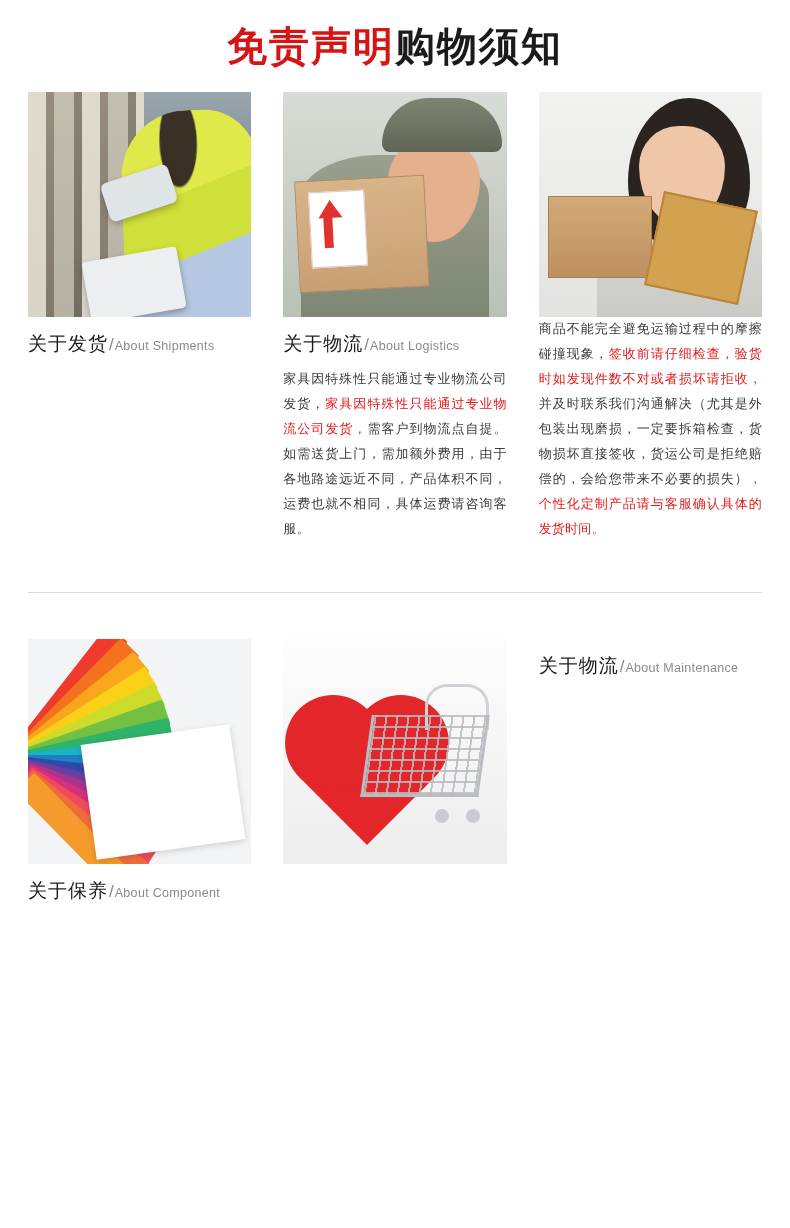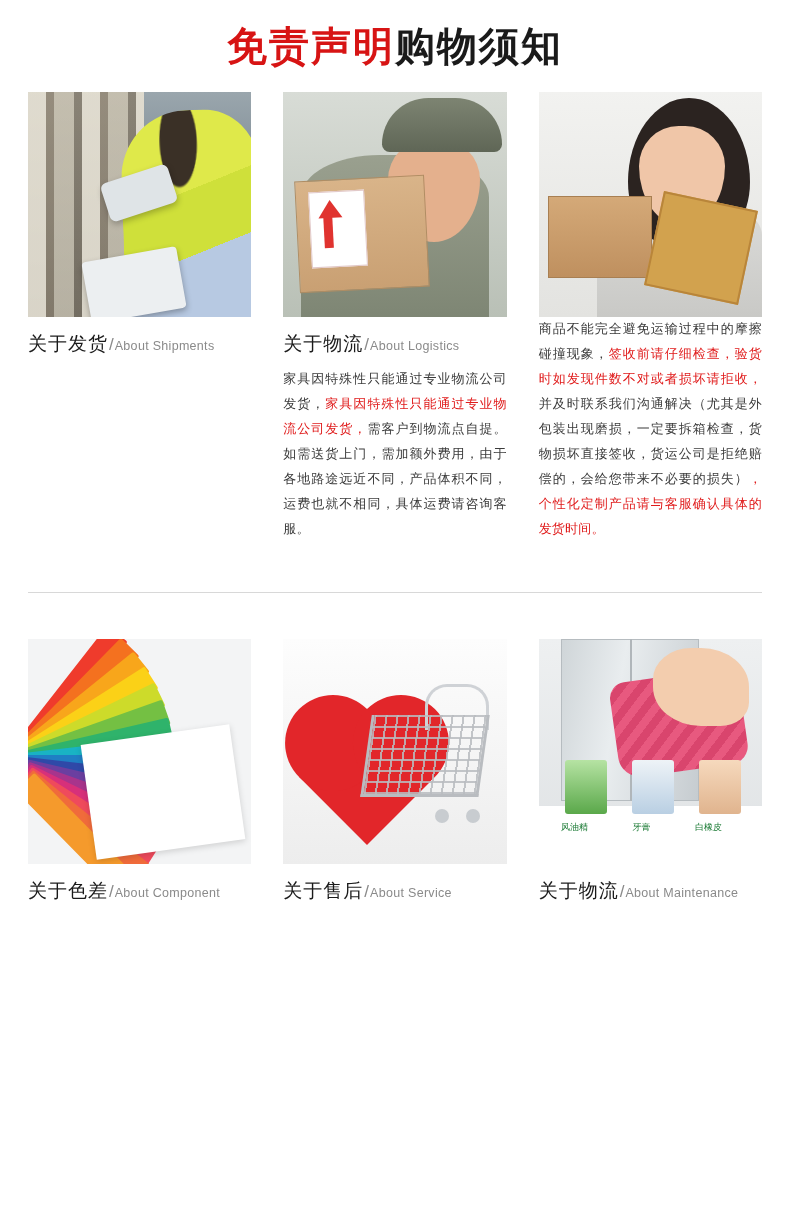--- a/index.html
+++ b/index.html
@@ -304,50 +304,34 @@
             <div class="sw" style="background: rgb(107, 63, 160); left: 6px; top: 116px; transform: rotate(13deg);"></div>
             <div class="sw" style="background: rgb(168, 52, 140); left: 6px; top: 118px; transform: rotate(19.5deg);"></div>
             <div class="sw" style="background: rgb(215, 48, 122); left: 6px; top: 120px; transform: rotate(26deg);"></div>
             <div class="sw" style="background: rgb(239, 74, 92); left: 6px; top: 122px; transform: rotate(32.5deg);"></div>
             <div class="sw" style="background: rgb(240, 107, 59); left: 6px; top: 124px; transform: rotate(39deg);"></div>
             <div class="sw" style="background: rgb(245, 154, 44); left: 6px; top: 126px; transform: rotate(45.5deg);"></div>
           </div>
         <div class="card"></div>
       </div>
       <div class="cell-title">
-        <span class="cn">关于色差</span><span class="sep">/</span><span class="en">About Component</span>
+        <span class="cn">关于保养</span><span class="sep">/</span><span class="en">About Component</span>
       </div>
     </div>
 
     <div class="cell">
       <div class="photo ph-heart">
         <div class="heart"></div>
         <div class="handle"></div>
         <div class="cart"></div>
         <div class="wheel" style="right:26%;"></div>
         <div class="wheel" style="right:12%;"></div>
       </div>
-      <div class="cell-title">
-        <span class="cn">关于售后</span><span class="sep">/</span><span class="en">About Service</span>
-      </div>
-    </div>
-
-    <div class="cell">
-      <div class="photo ph-clean">
-        <div class="cab"></div>
-        <div class="cab-line"></div>
-        <div class="cloth"></div>
-        <div class="hand"></div>
-        <div class="shelf"></div>
-        <div class="prod" style="left:12%; background:linear-gradient(180deg,#b6e3a3,#5aa84a);"></div>
-        <div class="prod" style="left:42%; background:linear-gradient(180deg,#eef3f7,#b9cfe3);"></div>
-        <div class="prod" style="left:72%; background:linear-gradient(180deg,#f6d9bd,#e0b48e);"></div>
-        <div class="plabel" style="left:10%;">风油精</div>
-        <div class="plabel" style="left:42%;">牙膏</div>
-        <div class="plabel" style="left:70%;">白橡皮</div>
-      </div>
+    </div>
+
+    <div class="cell">
       <div class="cell-title">
         <span class="cn">关于物流</span><span class="sep">/</span><span class="en">About Maintenance</span>
       </div>
     </div>
 
   </div>
 </div>
 
 </body></html>

